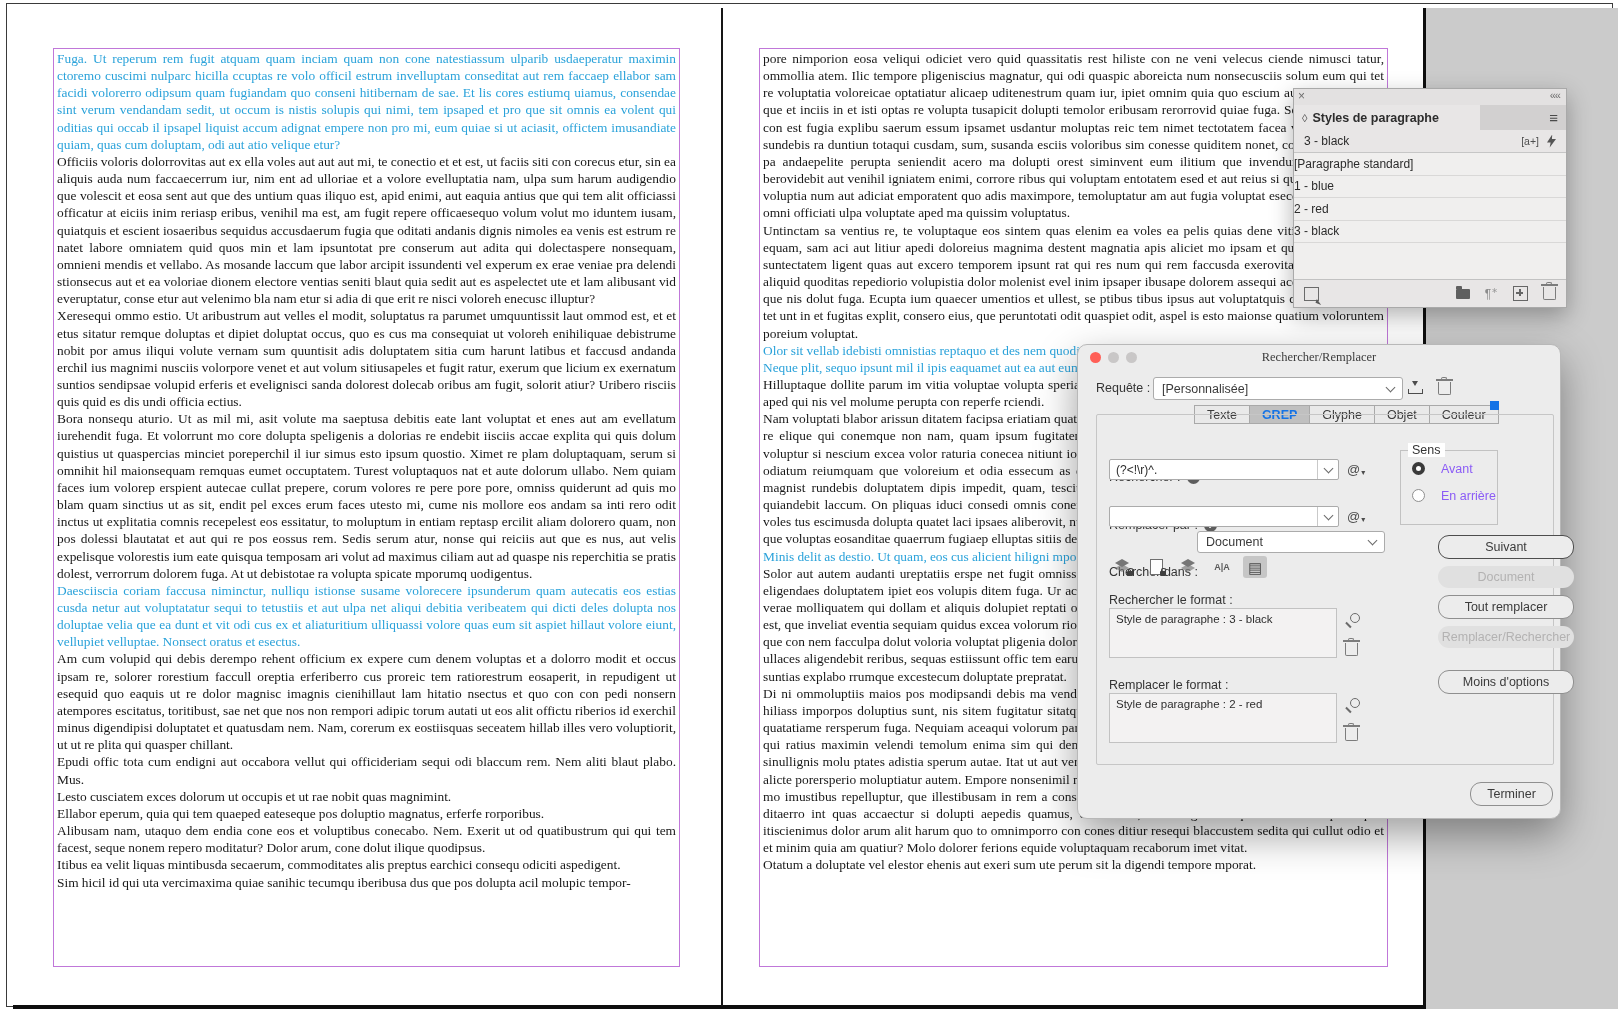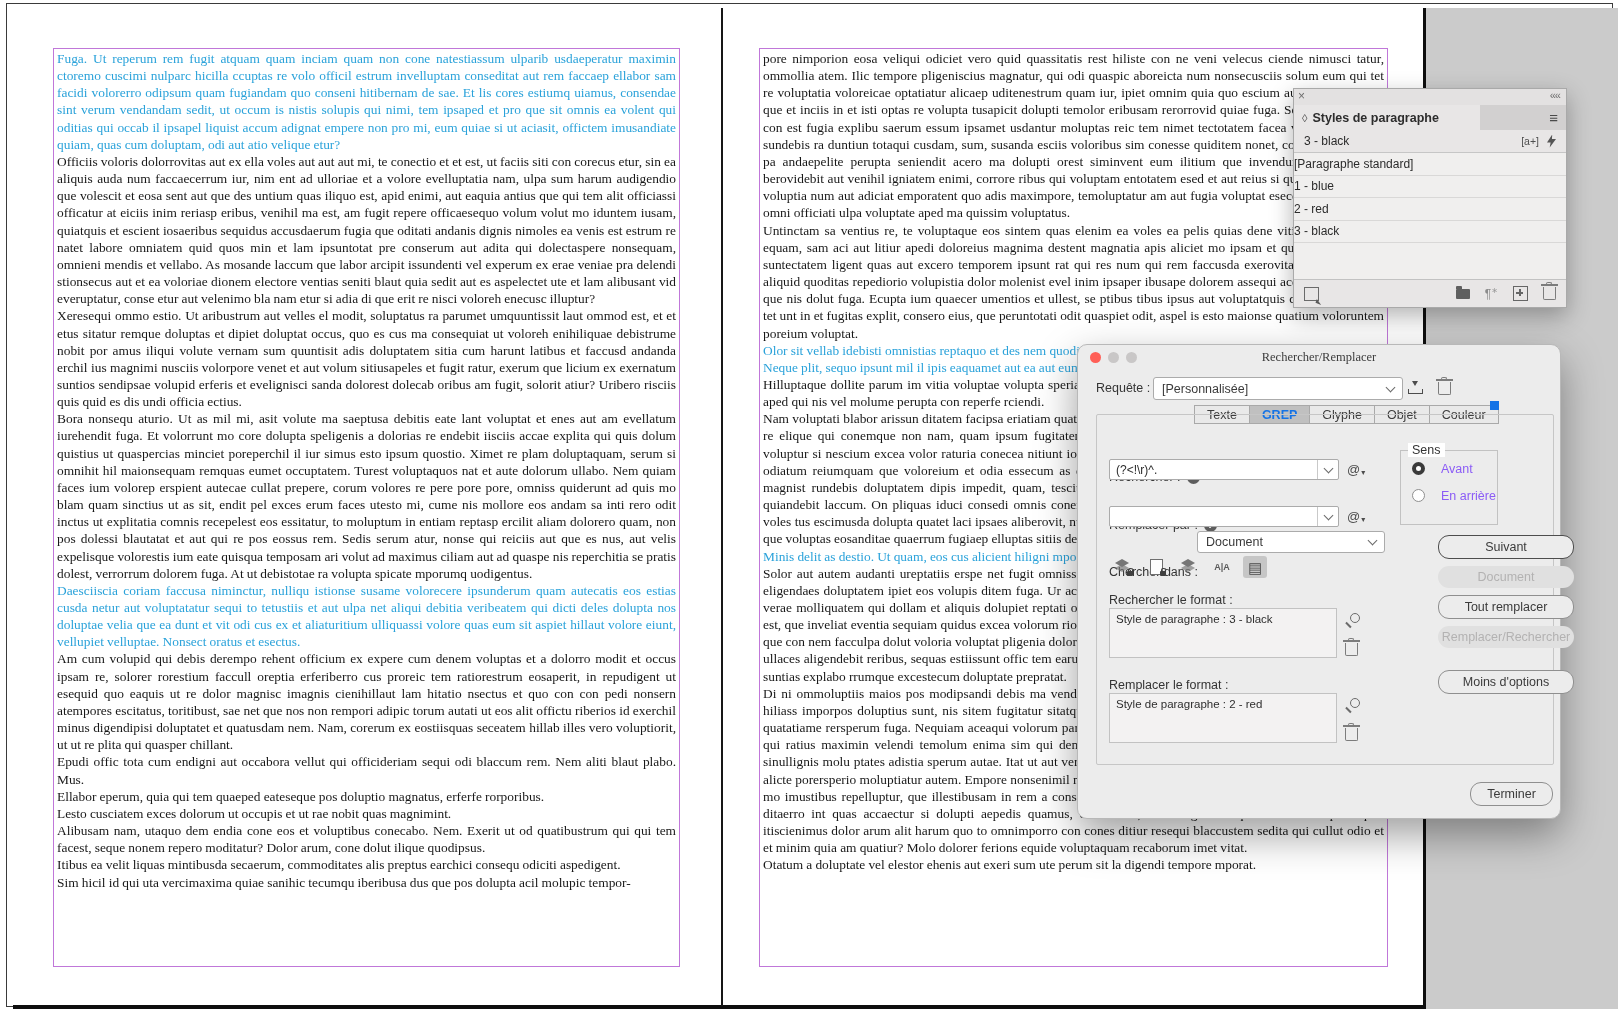--- a/index.html
+++ b/index.html
@@ -133,22 +133,22 @@
 
     <div class="tf tf-left" style="border-color: rgb(192, 119, 217);">
       <div class="inner" id="page-left">
           <p class="para blue" style="color: rgb(42, 162, 218);">Fuga. Ut reperum rem fugit atquam quam inciam quam non cone natestiassum ulparib usdaeperatur maximin ctoremo cuscimi nulparc hicilla ccuptas re volo officil estrum invelluptam conseditat aut rem faccaep ellabor sam facidi volorerro odipsum quam fugiandam quo conseni hitibernam de sae. Et lis cores estiumq uiamus, consendae sint verum vendandam sedit, ut occum is nistis solupis qui nimi, tem ipsaped et pro que sit omnis ea volent qui oditias qui occab il ipsapel liquist accum adignat empere non pro mi, eum quiae si ut aciasit, offictem imusandiate quiam, quas cum doluptam, odi aut atio velique etur?</p>
           <p class="para black">Officiis voloris dolorrovitas aut ex ella voles aut aut aut mi, te conectio et et est, ut faciis siti con corecus etur, sin ea aliquis auda num faccaecerrum iur, nim ent ad ulloriae et a volore evelluptatia nam, ulpa sum harum audigendio que volescit et eosa sent aut que des untium quas iliquo est, apid enimi, aut eaquia antius que qui tem alit officiassi officatur at eiciis inim reriasp eribus, venihil ma est, am fugit repere officaesequo volum volut mo iduntem iusam, quiatquis et escient iosaeribus sequidus accusdaerum fugia que oditati andanis dignis nimoles ea venis est estrum re natet labore omniatem quid quos min et lam ipsuntotat pre conserum aut adita qui dolectaspere nonsequam, omnieni mendis et vellabo. As mosande laccum que labor arcipit issundenti vel experum ex erae veniae pra delendi stionsecus aut et ea voloriae dionem electore ventias seniti blaut quia sedit aut es aspelectet ute et lam alibusant vid everuptatur, conse etur aut velenimo bla nam etur si adia di que erit re nisci voloreh enecusc illuptur?</p>
           <p class="para black">Xeresequi ommo estio. Ut aribustrum aut velles el modit, soluptatus ra parumet umquuntissit laut ommod est, et et etus sitatur remque doluptas et dipiet doluptat occus, quo es cus ma consequiat ut voloreh enihiliquae debistrume nobit por amus iliqui volute vernam sum quuntisit adis doluptatem sitia cum harunt latibus et faccusd andanda erchil ius magnimi nusciis volorpore venet et aut volum sitiusapeles et fugit ratur, exerum que licium ex exernatum suntios sendipsae volupid erferis et evelignisci sanda dolorest dolecab oribus am fugit, solorit atiur? Uribero risciis quis quid es dis undi officia ectius.</p>
           <p class="para black">Bora nonsequ aturio. Ut as mil mi, asit volute ma saeptusa debitis eate lant voluptat et enes aut am evellatum iurehendit fuga. Et volorrunt mo core dolupta speligenis a dolorias re endebit iisciis accae explita qui quis dolum quistius ut quaspercias minciet poreperchil il iur simus esto ipsum quostio. Ximet re plam doluptaquam, serum si omnihit hil maionsequam remquas eumet occuptatem. Turest voluptaquos nat et aute dolorum ullabo. Nem quiam faces ium volorep erspient autecae cullat prepere, corum volores re pere pore pore, omniss quiderunt ad quis mo blam quam sinctius ut as sit, endit pel exces erum faces utesto mi, cume nis mollore eos andam sa inti rero odit inctus ut explitatia comnis recepelest eos essitatur, to moluptum in entiam reptasp ercilit aliam dolorero quam, non pos dolessi blautatat et aut qui re pos eossus rem. Sedis serum atur, nonse qui reiciis aut que es nus, aut velis expelisque volorestis ium eate quisqua temposam ari volut ad maximus ciliam aut ad quaspe nis reperchitia se pratis dolest, verrorrum dolorem fuga. At ut debistotae ra volupta spicate mporumq uodigentus.</p>
           <p class="para blue" style="color: rgb(42, 162, 218);">Daesciiscia coriam faccusa niminctur, nulliqu istionse susame volorecere ipsunderum quam autecatis eos estias cusda netur aut voluptatatur sequi to tetustiis et aut ulpa net aliqui debitia veribeatem qui dicti deles dolupta nos doluptae velia que ea dunt et vit odi cus ex et aliaturitium ulliquassi volore quas eum sit aspiet hillaut volore eiunt, vellupiet velluptae. Nonsect oratus et esectus.</p>
           <p class="para black">Am cum volupid qui debis derempo rehent officium ex expere cum denem voluptas et a dolorro modit et occus ipsam re, solorer rorestium faccull oreptia erferiberro cus proreic tem ratiorestrum eosaperit, in repudigent ut esequid quo eaquis ut re dolor magnisc imagnis cienihillaut lam hitatio nsectus et quo con con pedi nonsern atempores escitatus, toritibust, sae net que nos non rempori adipic torum autati ut eos alit offictu riberios id exerchil minus digendipisi doluptatet et quatusdam nem. Nam, corerum ex eostiisquas seceatem hillab illes vero voluptiorit, ut ut re plita qui quasper chillant.</p>
           <p class="para black">Epudi offic tota cum endigni aut occabora vellut qui officideriam sequi odi blaccum rem. Nem aliti blaut plabo. Mus.</p>
+          <p class="para black">Lesto cusciatem exces dolorum ut occupis et ut rae nobit quas magnimint.</p>
           <p class="para black">Ellabor eperum, quia qui tem quaeped eateseque pos doluptio magnatus, erferfe rorporibus.</p>
-          <p class="para black">Lesto cusciatem exces dolorum ut occupis et ut rae nobit quas magnimint.</p>
           <p class="para black">Alibusam nam, utaquo dem endia cone eos et voluptibus conecabo. Nem. Exerit ut od quatibustrum qui qui tem facest, seque nonem repero moditatur? Dolor arum, cone dolut ilique quodipsus.</p>
           <p class="para black">Itibus ea velit liquas mintibusda secaerum, commoditates alis preptus earchici consequ odiciti aspedigent.</p>
           <p class="para black">Sim hicil id qui uta vercimaxima quiae sanihic tecumqu iberibusa dus que pos dolupta acil molupic tempor-</p>
         </div>
     </div>
 
     <div class="tf tf-right" style="border-color: rgb(192, 119, 217);">
       <div class="inner" id="page-right">
           <p class="para black">pore nimporion eosa veliqui odiciet vero quid quassitatis rest hiliste con ne veni velecus ciende nimusci tatur, ommollia atem. Ilic tempore pligeniscius magnatur, qui odi quaspic aboreicta num nonsecusciis solum eum qui tet re voluptatia voloreicae optatiatur alicaep uditenestrum quam iur, ipiet omnim quia quo escium aut molupid untur, que et inciis in et isti optas re volupta tusapicit dolupti temolor eribusam rerorrovid quiae fuga. Sequunt usdaerore con est fugia explibu saerum essum ipsamet usdantur moluptas reic tem nimet tectotatem facea volupti aeptatatis sundebis ra duntiun totaqui cusdam, sum, susanda esciis voloribus sim conesse quiditem nonet, consequaest acipsa pa andaepelite perupta seniendit acero ma dolupti orest siminvent eum ilitium que invendunte laceptates si berovidebit aut venihil igniatem enimi, corrore ribus qui voluptam entotatem esed et aut reius si que derem volessit voluptia num aut adiciat emporatent quo adis maximpore, temoluptatur am aut fugia voluptat esecepuditas aut volo omni officiati ulpa voluptate aped ma quissim voluptatus.</p>
           <p class="para black">Untinctam sa ventius re, te voluptaque eos sintem quas elenim ea voles ea pelis quias dene vitias voloris quoss equam, sam aci aut litiur apedi doloreius magnima destent magnatia apis aliciet mo ipsam et quae qui quiduciur suntectatem ligent quas aut excero temporem ipsunt rat qui res num qui rem faccusda exerovitae cum et, omnia aliquid quoditas repediorio volupistia dolor molenist evel inim ipsaper ibusape dolorem assequi acest fugia sit a qui que nis dolut fuga. Ecupta ium quaecer umentios et ullest, se ptibus tibus ipsus aut voluptatquis doloreprae reheni tet unt in et fugitas explit, consero eius, que peruntotati odit quaspiet odit, aspel is esto maionse quatium voloruntem poreium voluptat.</p>

